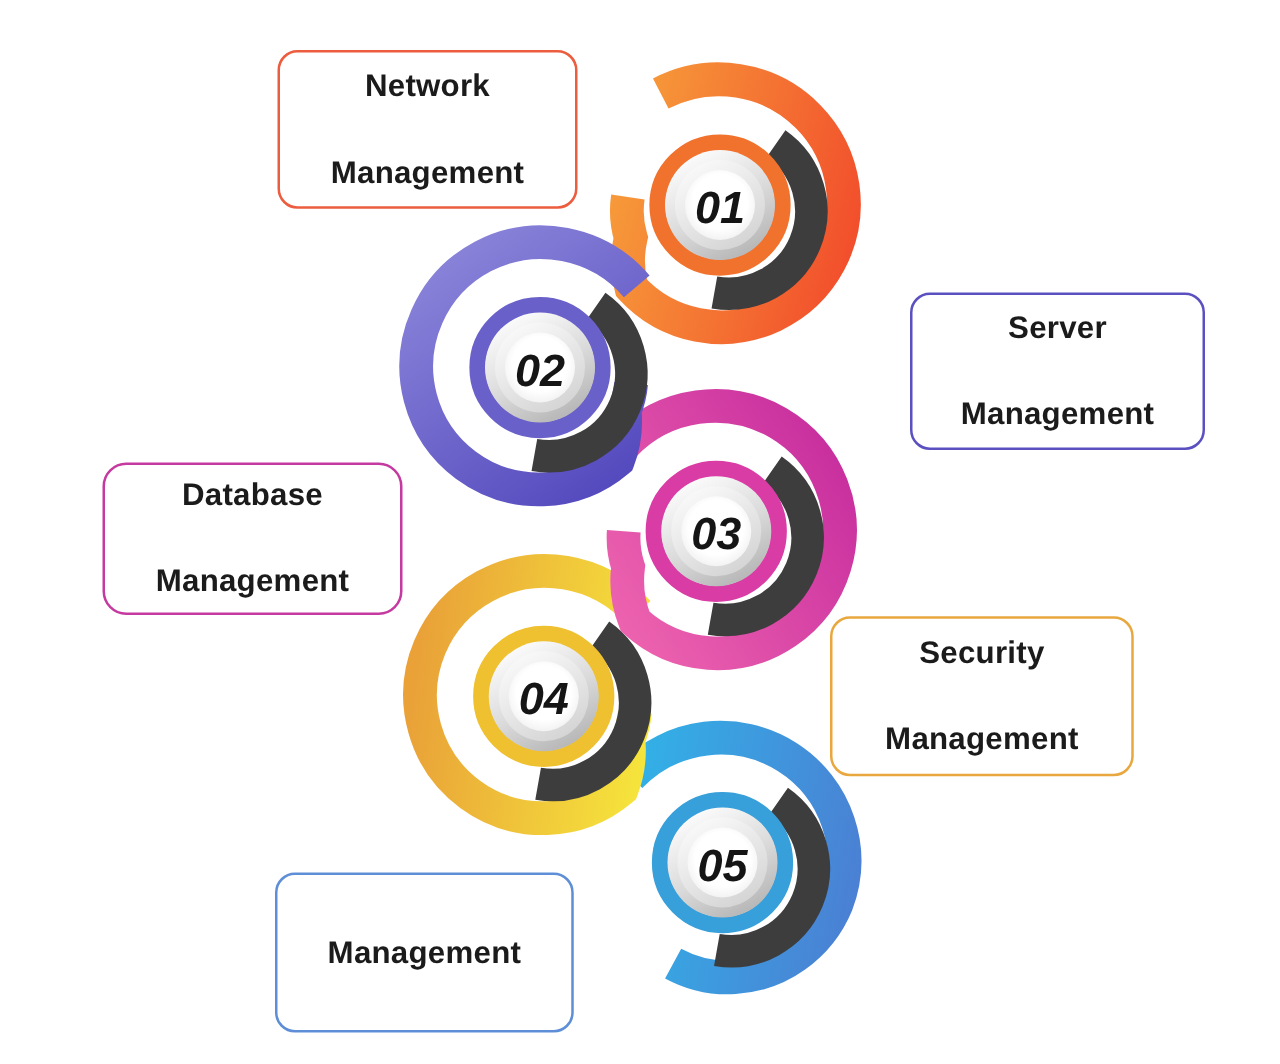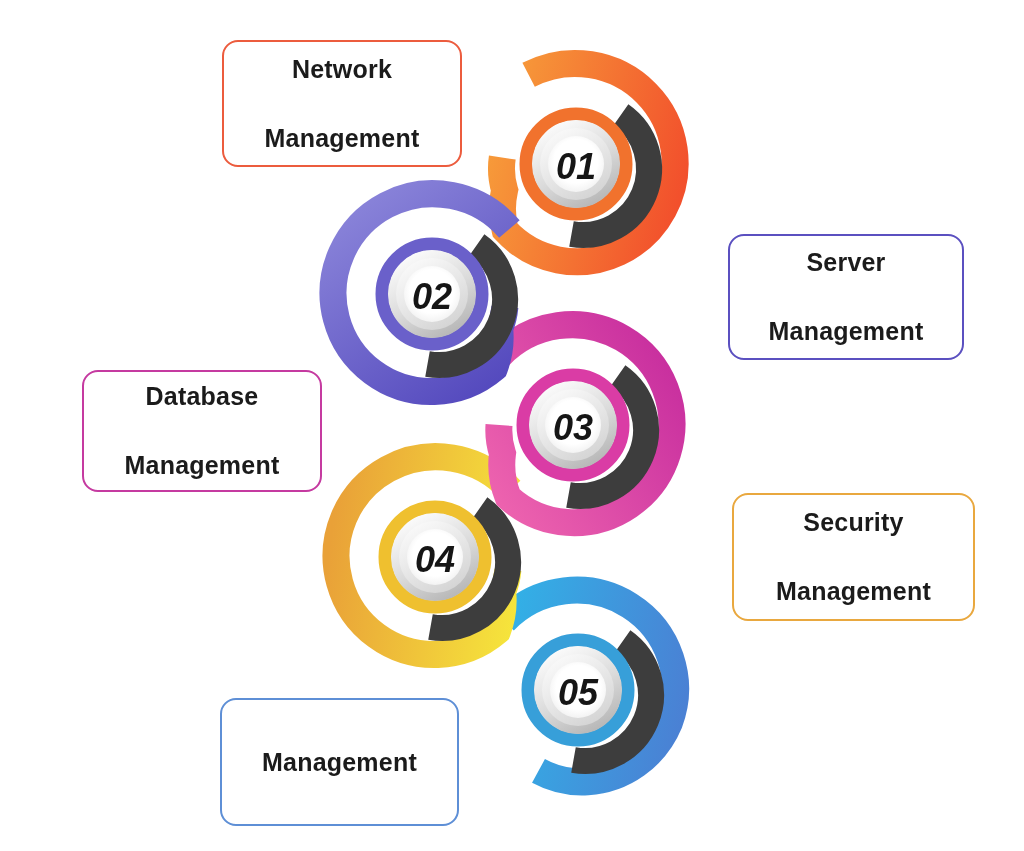--- a/index.html
+++ b/index.html
@@ -22,21 +22,21 @@
     font-size:25px;
     color:#1b1b1b;
     line-height:1.32;
     letter-spacing:.2px;
     text-align:center;
     gap:36px;
   }
   #box-0{left:222px;top:40px;width:236px;height:123px;}
   #box-1{left:707px;top:234px;width:232px;height:122px;margin-left:21px;}
   #box-2{left:82px;top:370px;width:236px;height:118px;}
-  #box-3{left:732px;top:493px;width:239px;height:124px;}
+  #box-3{left:664px;top:493px;width:239px;height:124px;}
   #box-4{left:220px;top:698px;width:235px;height:124px;}
 </style>
 </head>
 <body>
 
 <div id="stage">
 
   <svg id="diagram" width="1024" height="851" viewBox="0 0 1024 851">
       <defs>
         <linearGradient id="ball-outer" x1="0.2" y1="0" x2="0.75" y2="1">
@@ -123,21 +123,21 @@
   <div class="label-box" id="box-0" style="border-color: rgb(236, 92, 62);">
     <div>Network</div>
     <div>Management</div>
   </div>
 
   <div class="label-box" id="box-1" style="border-color: rgb(91, 80, 192);">
     <div>Server</div>
     <div>Management</div>
   </div>
 
-  <div class="label-box" id="box-2" style="border-color: rgb(197, 58, 160);">
+  <div class="label-box" id="box-2" style="border-color: rgb(197, 58, 160); border-radius: 19px;">
     <div>Database</div>
     <div>Management</div>
   </div>
 
   <div class="label-box" id="box-3" style="border-color: rgb(233, 168, 63);">
     <div>Security</div>
     <div>Management</div>
   </div>
 
   <div class="label-box" id="box-4" style="border-color: rgb(94, 143, 214);">

